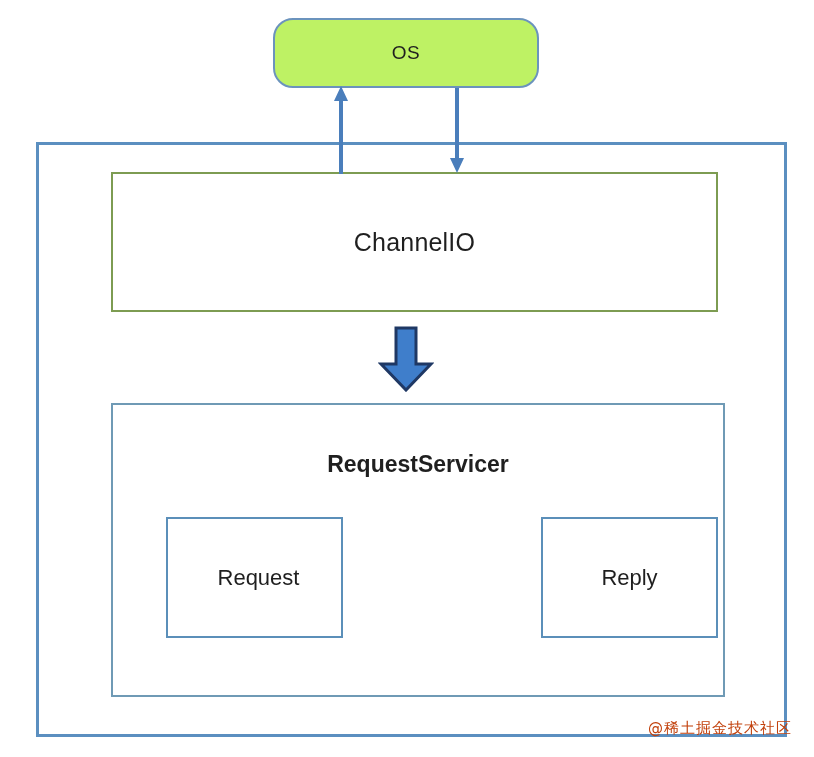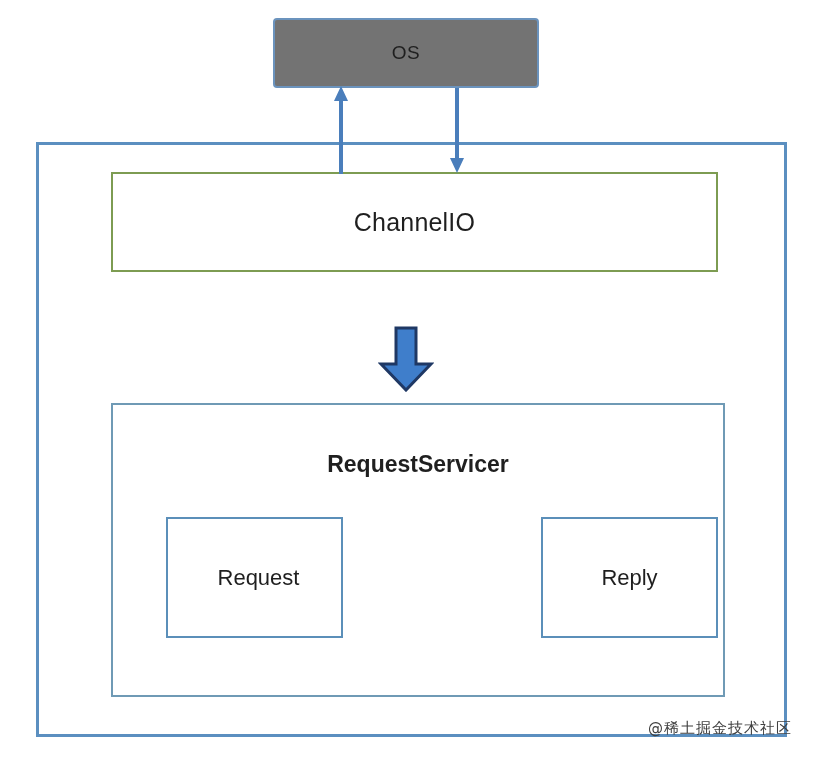--- a/index.html
+++ b/index.html
@@ -20,22 +20,22 @@
 
   
   .os-box {
     position: absolute;
     left: 273px;
     top: 18px;
     width: 266px;
     height: 70px;
     box-sizing: border-box;
     border: 2px solid #6b93bd;
-    border-radius: 4px;
-    background: #737373;
+    border-radius: 20px;
+    background: #bef264;
     display: flex;
     align-items: center;
     justify-content: center;
   }
   .os-label {
     font-size: 19px;
     color: #1f1f1f;
     letter-spacing: 0.5px;
   }
 
@@ -50,21 +50,21 @@
     border: 3px solid #5b8fc0;
     background: #ffffff;
   }
 
   
   .channelio-box {
     position: absolute;
     left: 111px;
     top: 172px;
     width: 607px;
-    height: 100px;
+    height: 140px;
     box-sizing: border-box;
     border: 2px solid #7d9c52;
     background: #ffffff;
     display: flex;
     align-items: center;
     justify-content: center;
   }
   .channelio-label {
     font-size: 25px;
     color: #1f1f1f;
@@ -130,21 +130,21 @@
     width: 56px;
     height: 66px;
   }
 
   
   .watermark {
     position: absolute;
     right: 22px;
     bottom: 19px;
     font-size: 15px;
-    color: #404040;
+    color: #c2410c;
     letter-spacing: 1px;
     font-family: "DejaVu Sans", "Liberation Sans", sans-serif;
     white-space: nowrap;
   }
 </style>
 </head>
 <body>
 
 <div id="canvas">
 

